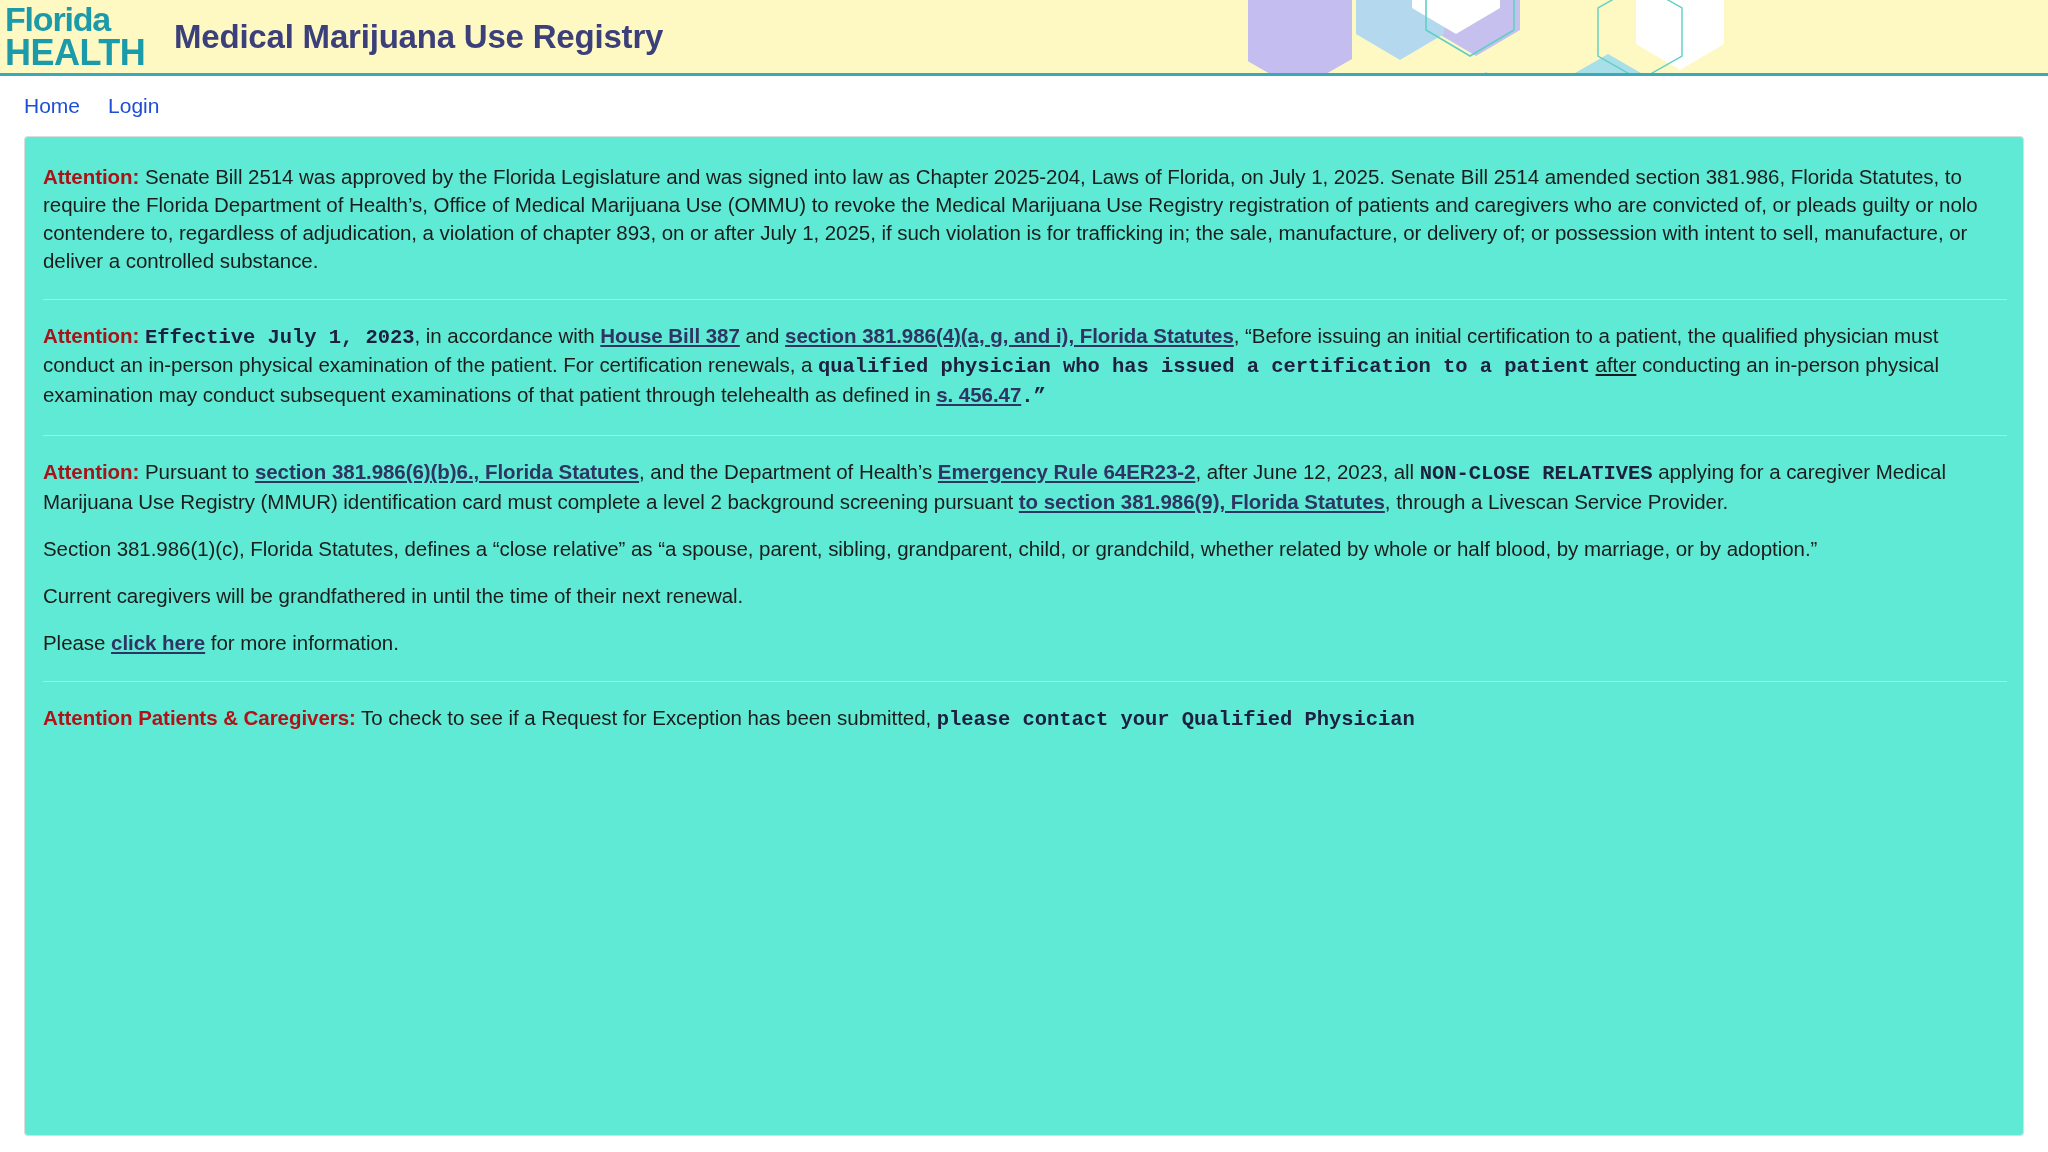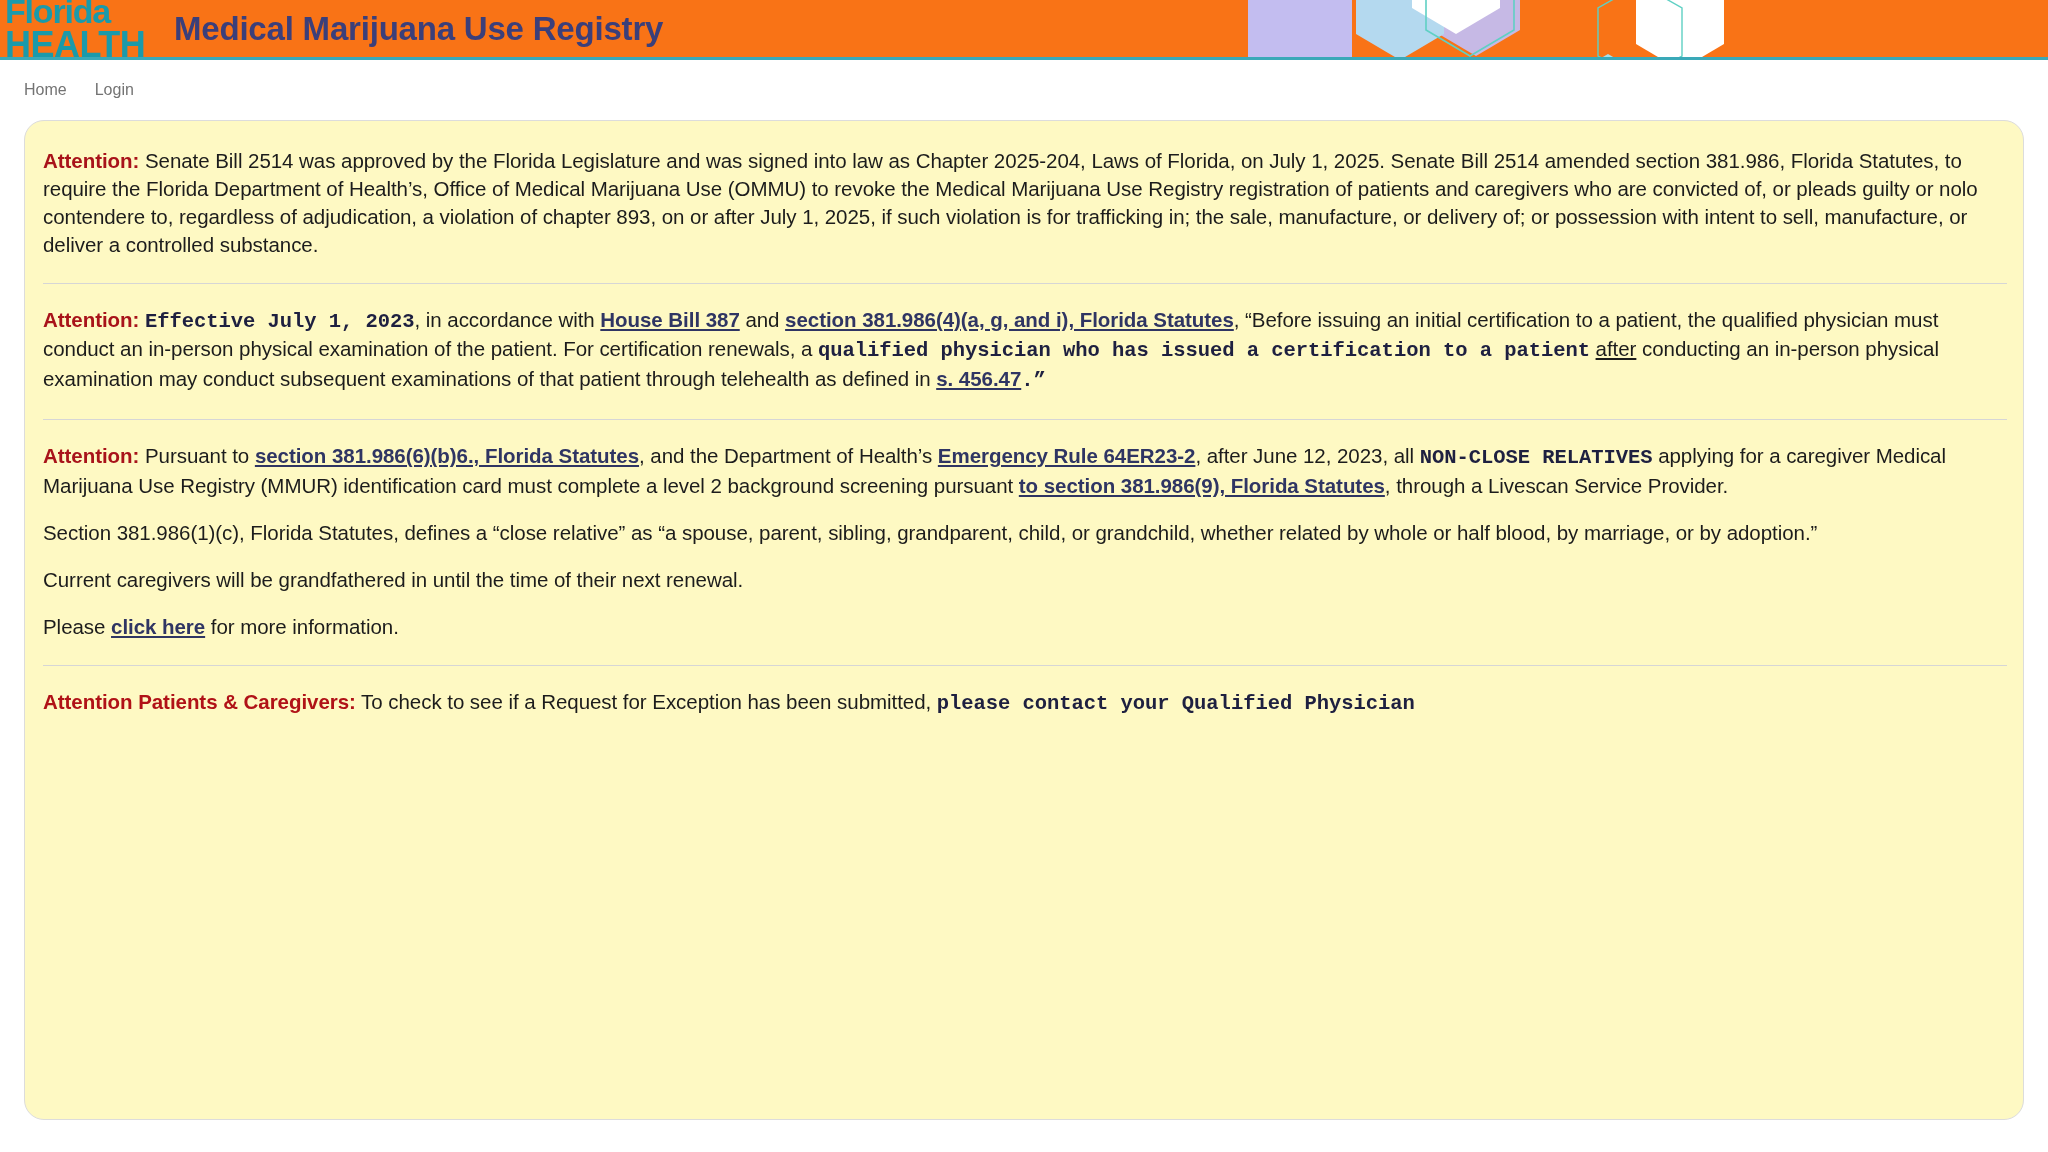--- a/index.html
+++ b/index.html
@@ -8,22 +8,22 @@
     margin: 0; padding: 0;
     width: 2048px;
     background: #ffffff;
     font-family: "Liberation Sans", sans-serif;
   }
   body { overflow: hidden; }
 
   
   .site-header {
     position: relative;
-    height: 60px;
-    background: #f97316;
+    height: 76px;
+    background: #fef9c3;
     border-bottom: 3px solid #3aa9b8;
     overflow: hidden;
   }
   .header-inner {
     position: relative;
     z-index: 3;
     display: flex;
     align-items: center;
     height: 100%;
     padding-left: 4px;
@@ -68,35 +68,35 @@
 
   
   .main-nav {
     height: 60px;
     display: flex;
     align-items: center;
     padding-left: 10px;
     background: #ffffff;
   }
   .nav-link {
-    font-size: 16px;
-    color: #737373;
+    font-size: 21px;
+    color: #1d4ed8;
     text-decoration: none;
     padding: 4px 14px;
     white-space: nowrap;
   }
 
   
   .content-wrap {
     padding: 0 24px;
   }
   .panel {
     border: 1px solid #dcdcdc;
-    border-radius: 20px;
-    background: #fef9c3;
+    border-radius: 4px;
+    background: #5eead4;
     padding: 26px 16px 12px 16px;
     min-height: 1000px;
   }
   .notice { padding: 0 0 0 2px; }
   .notice p {
     margin: 0 0 19px 0;
     font-size: 20.5px;
     line-height: 1.36;
     color: #1c1c1c;
     letter-spacing: -0.05px;

